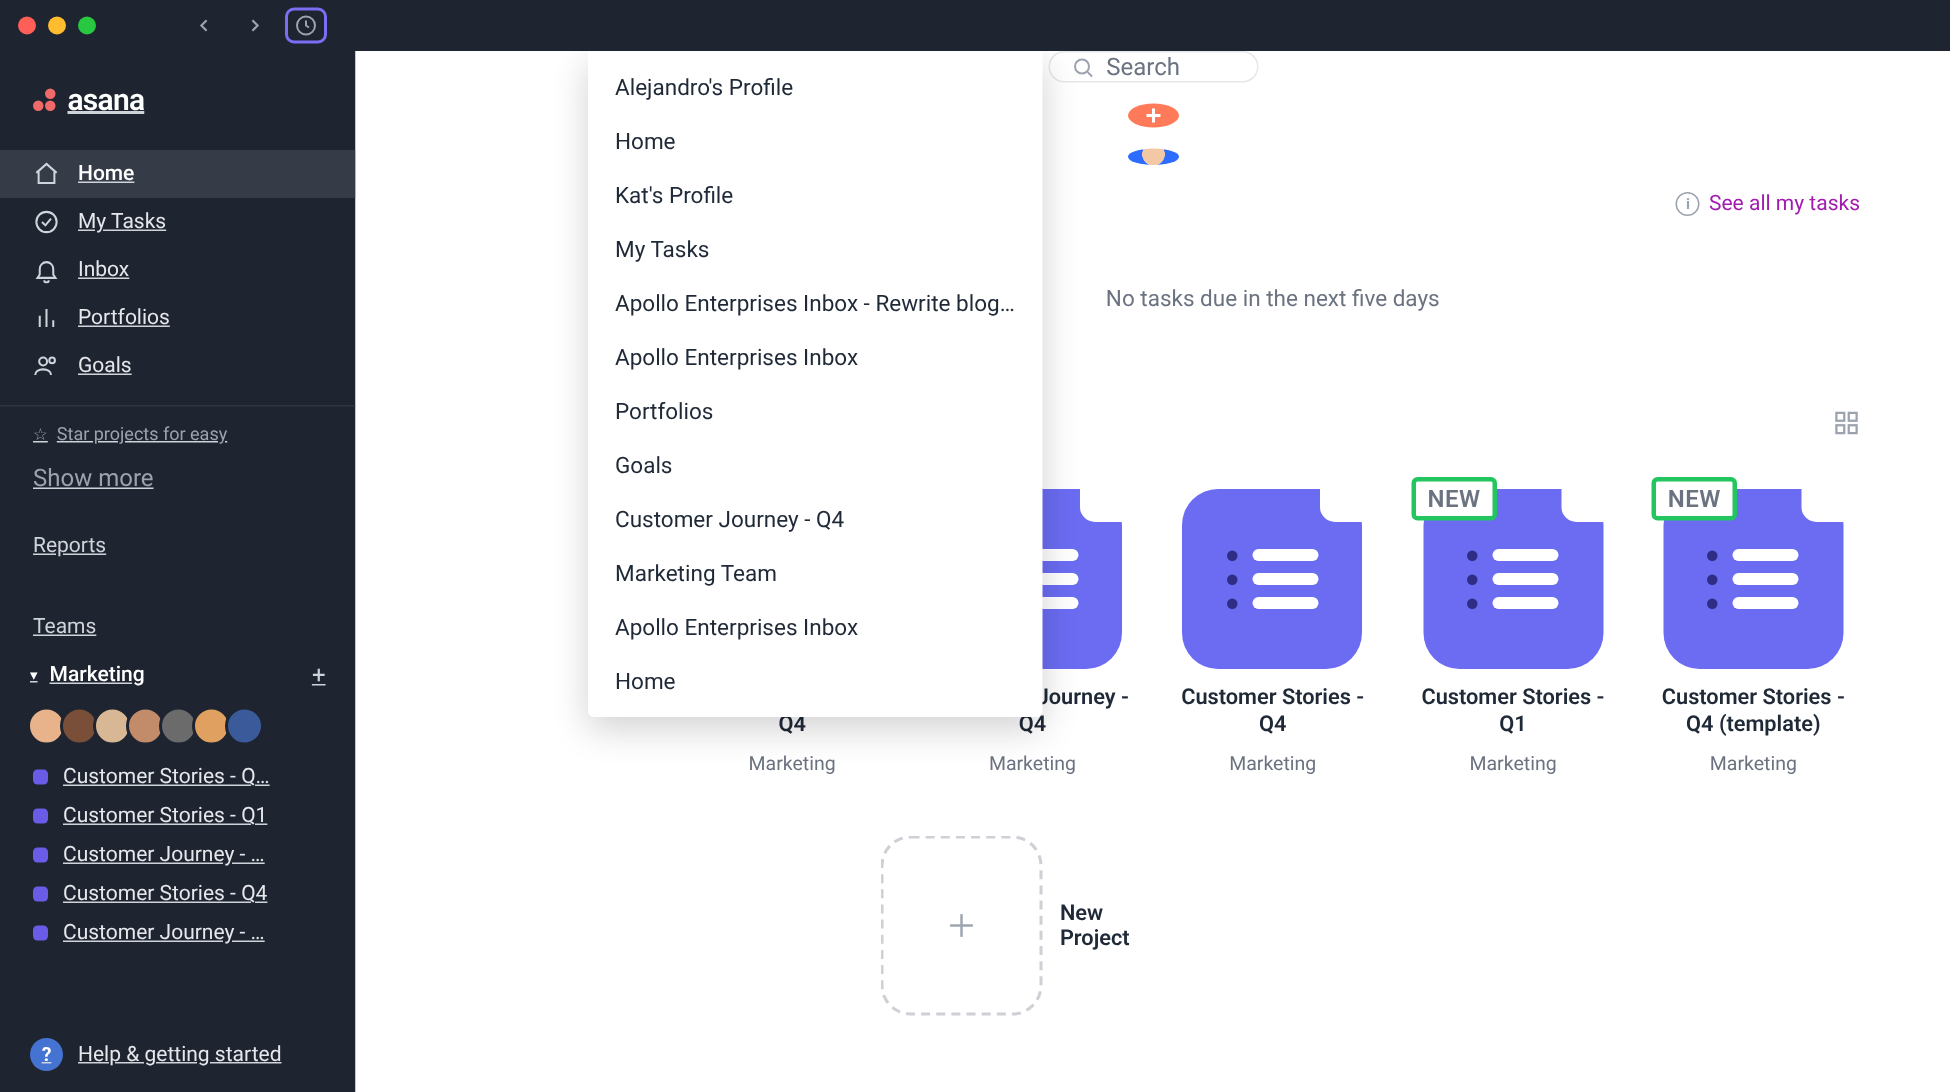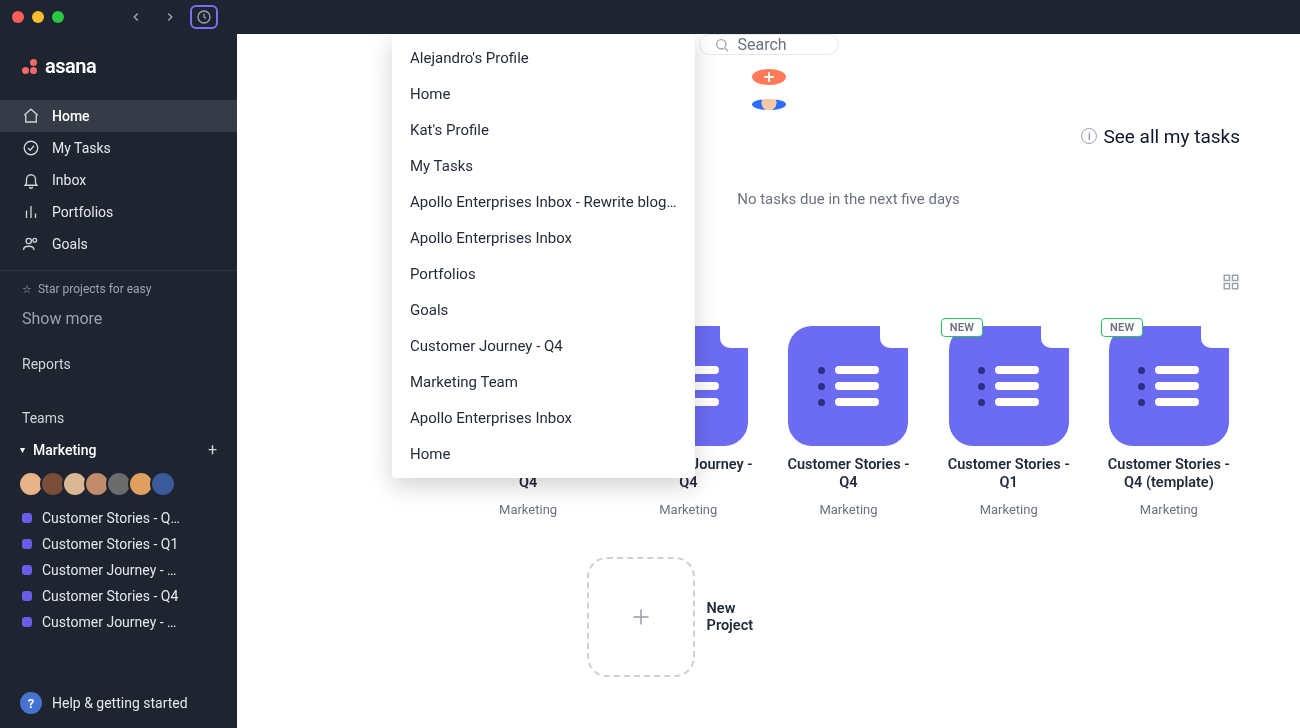--- a/index.html
+++ b/index.html
@@ -13,21 +13,21 @@
     .tl.yellow { background: #febc2e; }
     .tl.green { background: #28c840; }
     .nav-btns { display: flex; gap: 6px; margin-left: 50px; }
     .nav-btn { width: 28px; height: 24px; display: flex; align-items: center; justify-content: center; color: #9ca3af; background: transparent; border: none; cursor: pointer; border-radius: 4px; }
     .nav-btn.highlight { border: 2px solid #7c6df2; border-radius: 6px; }
 
     
     .app { flex: 1; display: flex; min-height: 0; position: relative; }
 
     
-    .sidebar { width: 237px; background: #1e2430; color: #cfd3da; display: flex; flex-direction: column; font-size: 14px; }
+    .sidebar { width: 237px; background: #1e2430; color: #cfd3da; display: flex; flex-direction: column; font-size: 14px; text-decoration: underline; }
     .brand { display: flex; align-items: center; gap: 8px; padding: 20px 16px 22px 22px; }
     .brand .dots { display: grid; grid-template-columns: repeat(2, 7px); grid-template-rows: repeat(2, 7px); gap: 1px; }
     .brand .d { width: 7px; height: 7px; border-radius: 50%; background: #f06a6a; }
     .brand .d:nth-child(1){ grid-column:1; grid-row:2 }
     .brand .d:nth-child(2){ grid-column:2; grid-row:1 }
     .brand .d:nth-child(3){ grid-column:2; grid-row:2 }
     .brand-text { font-size: 20px; font-weight: 600; color: #fff; letter-spacing: -0.5px; }
 
     .nav-list { list-style: none; }
     .nav-item { display: flex; align-items: center; gap: 12px; padding: 7px 22px; cursor: pointer; color: #e5e7eb; }
@@ -60,36 +60,36 @@
     .main { flex:1; background:#fff; position:relative; overflow:hidden; }
     .topbar { height:76px; display:flex; align-items:center; justify-content:space-between; padding: 0 24px; gap:14px;flex-direction:column; }
     .search { display:flex; align-items:center; gap:8px; border:1px solid #e5e7eb; border-radius:20px; height:38px; padding:0 14px; width:140px; color:#6b7280; }
     .omni-btn { width:34px; height:34px; border-radius:50%; background:#ff7a59; display:flex; align-items:center; justify-content:center; color:#fff; cursor:pointer; }
     .profile-av { width:34px; height:34px; border-radius:50%; background: radial-gradient(circle at 50% 35%, #f3c9a5 0 40%, #2d6cff 42% 100%); }
 
     .section { padding: 0 60px 0 220px; }
     .sec-head { display:flex; align-items:center; justify-content:space-between; padding: 14px 0 6px; }
     .sec-title { font-size:20px; font-weight:600; color:#1f2937; }
     .see-all { display:flex; align-items:center; gap:6px; }
-    .see-all a { color:#0f172a; text-decoration:none; font-size:19px; }
+    .see-all a { color:#a21caf; text-decoration:none; font-size:14px; }
     .info-ic { width:16px; height:16px; border-radius:50%; border:1.5px solid #9ca3af; color:#9ca3af; font-size:10px; display:flex; align-items:center; justify-content:center; font-weight:700; }
     .empty { text-align:center; color:#6b7280; padding: 36px 0 46px; font-size:15px; }
 
     .rp-head { display:flex; align-items:center; justify-content:space-between; padding: 18px 0 10px; }
     .grid-toggle { color:#9ca3af; }
 
     .cards { display:grid; grid-template-columns: repeat(5, 1fr); gap: 18px; padding-top: 10px; }
     .card { display:flex; flex-direction:column; align-items:center; gap:10px; cursor:pointer; padding:10px 4px; border-radius:12px; }
     .tile { width:120px; height:120px; border-radius:24px; background:#6b6cf2; position:relative; display:flex; align-items:center; justify-content:center; }
     .tile::before { content:""; position:absolute; top:0; right:0; width:28px; height:22px; border-bottom-left-radius:10px; background:#fff; }
     .tile .list-ic { display:flex; flex-direction:column; gap:8px; }
     .tile .row { display:flex; align-items:center; gap:10px; }
     .tile .bullet { width:7px; height:7px; border-radius:50%; background:#2d2e83; }
     .tile .bar { width:44px; height:8px; border-radius:4px; background:#fff; }
-    .badge-new { position:absolute; top:-8px; left:-8px; background:#fff; border:1px solid #22c55e; font-size:11px; font-weight:600; color:#6b7280; padding:2px 8px; border-radius:4px; letter-spacing:0.3px; }
+    .badge-new { position:absolute; top:-8px; left:-8px; background:#fff; border:3px solid #22c55e; font-size:16px; font-weight:600; color:#6b7280; padding:2px 8px; border-radius:4px; letter-spacing:0.3px; }
     .card-wrap { position:relative; }
     .card-title { text-align:center; font-size:14.5px; font-weight:600; color:#1f2937; line-height:1.25; }
     .card-sub { text-align:center; font-size:13px; color:#6b7280; }
 
     .new-proj { display:flex; flex-direction:row; align-items:center; gap:12px; padding-top: 30px; width: 190px; margin-left: 130px; }
     .dashed { width:120px; height:120px; border:2px dashed #cfcfd6; border-radius:20px; display:flex; align-items:center; justify-content:center; color:#9ca3af; cursor:pointer; }
     .new-proj-label { font-size:14.5px; font-weight:600; color:#1f2937; }
 
     
     .history-menu { position:absolute; top:0; left:155px; width:303px; background:#fff; box-shadow: 0 8px 24px rgba(0,0,0,0.18); border-radius: 0 0 4px 4px; padding: 6px 0; z-index: 50; }

